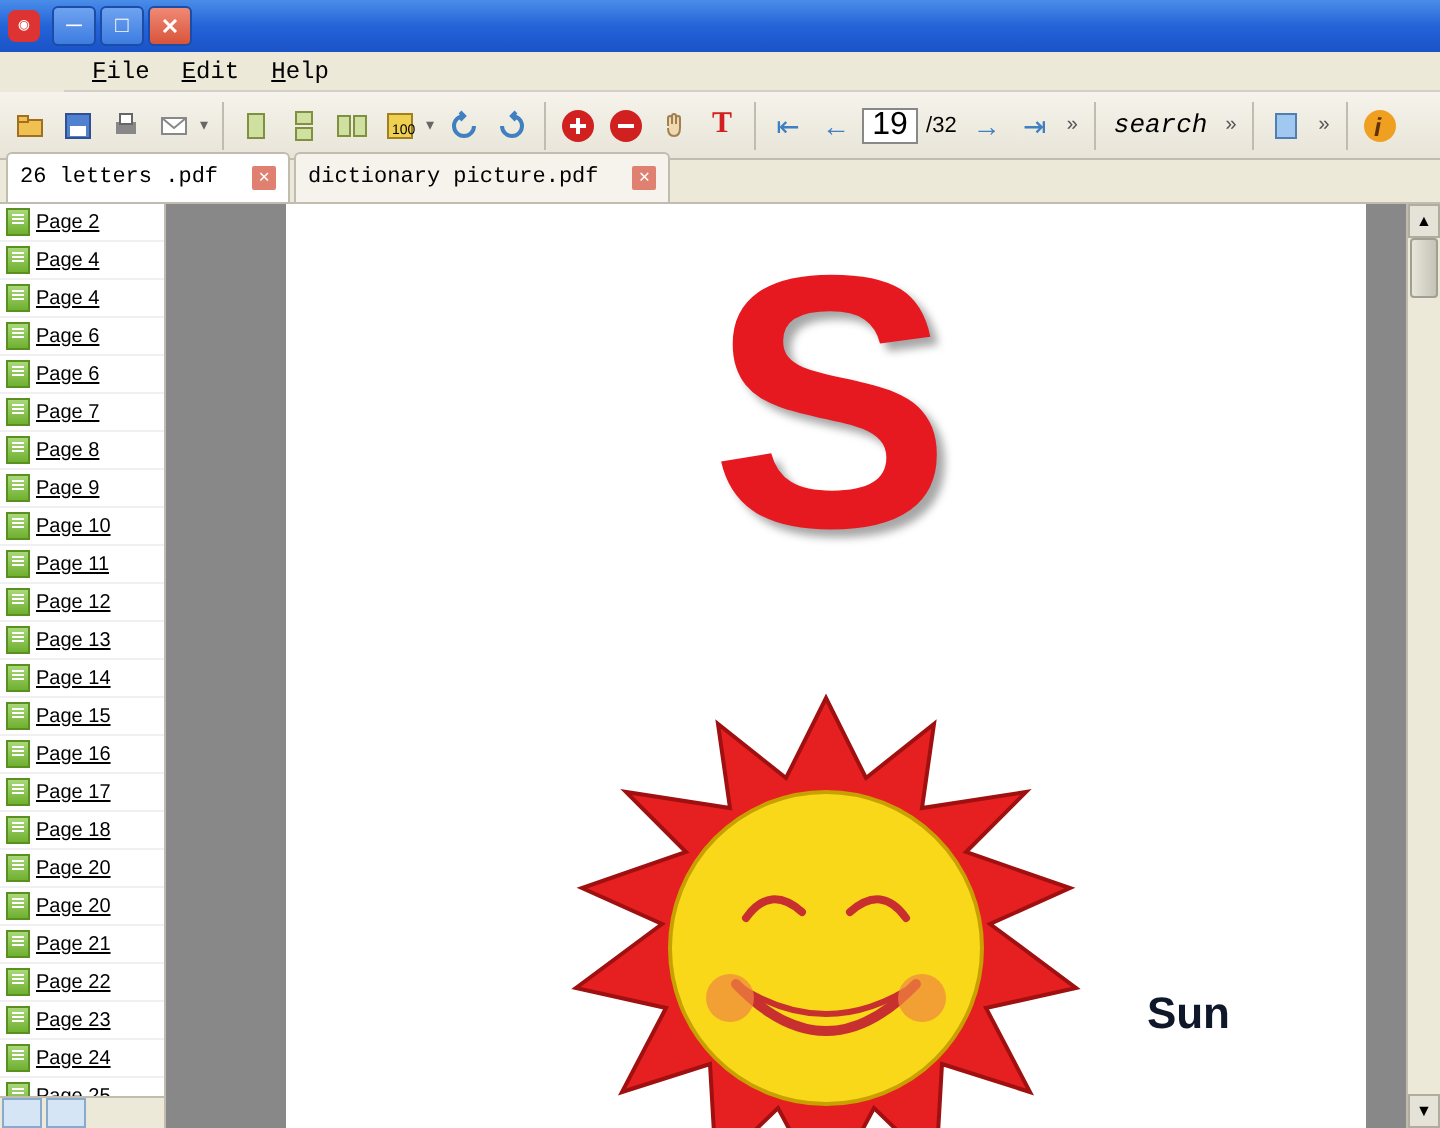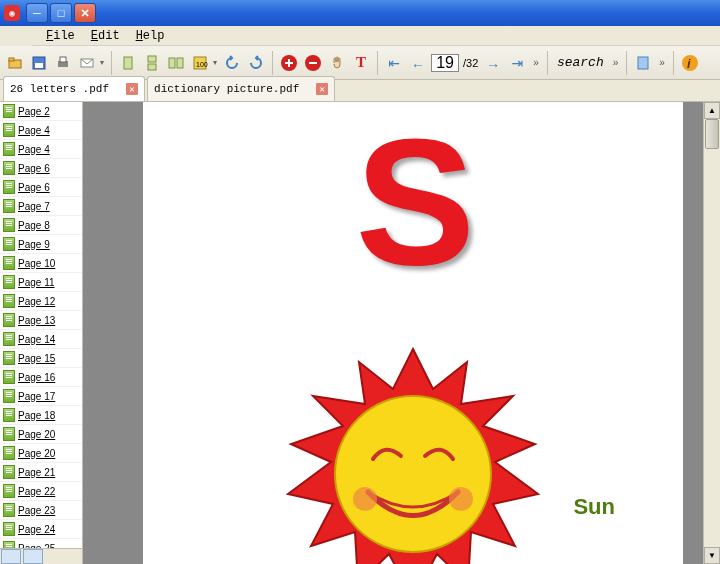--- a/index.html
+++ b/index.html
@@ -42,21 +42,21 @@
 
 .viewer { flex: 1; background: #888; display: flex; position: relative; }
 .page-canvas { flex: 1; background: #fff; margin: 0 20px 0 60px; position: relative; overflow: hidden; }
 .scrollbar-v { width: 17px; background: #ece9d8; border-left: 1px solid #c0bcb0; position: relative; }
 .scroll-thumb-v { position: absolute; left: 1px; right: 1px; top: 0; height: 30px; background: linear-gradient(to right, #e8e5db, #c5c2b8); border: 1px solid #a0a090; border-radius: 2px; }
 .scroll-btn { width: 100%; height: 17px; background: #e5e2d8; border: 1px solid #b0ad9f; display: flex; align-items: center; justify-content: center; font-size: 8px; position: absolute; }
 
 .letter-s { position: absolute; top: 10px; left: 50%; transform: translateX(-48%); font-family: Arial, sans-serif; font-weight: 900; font-size: 180px; color: #e61820; text-shadow: 4px 4px 4px rgba(0,0,0,0.35); line-height: 1; }
 .sun-wrap { position: absolute; bottom: -40px; left: 50%; transform: translateX(-50%); }
 .sun-rays { width: 260px; height: 260px; position: relative; }
-.sun-label { position: absolute; bottom: 44px; right: 68px; font-family: Arial; font-weight: bold; font-size: 22px; color: #4d7c0f; }
+.sun-label { position: absolute; bottom: 44px; right: 68px; font-family: Arial; font-weight: bold; font-size: 22px; color: #0f172a; }
 </style>
 </head>
 <body>
 
 <div class="titlebar">
   <div class="titlebar-icon">◉</div>
   <div class="window-controls">
     <div class="win-btn win-min">─</div>
     <div class="win-btn win-max">□</div>
     <div class="win-btn win-close">✕</div>

